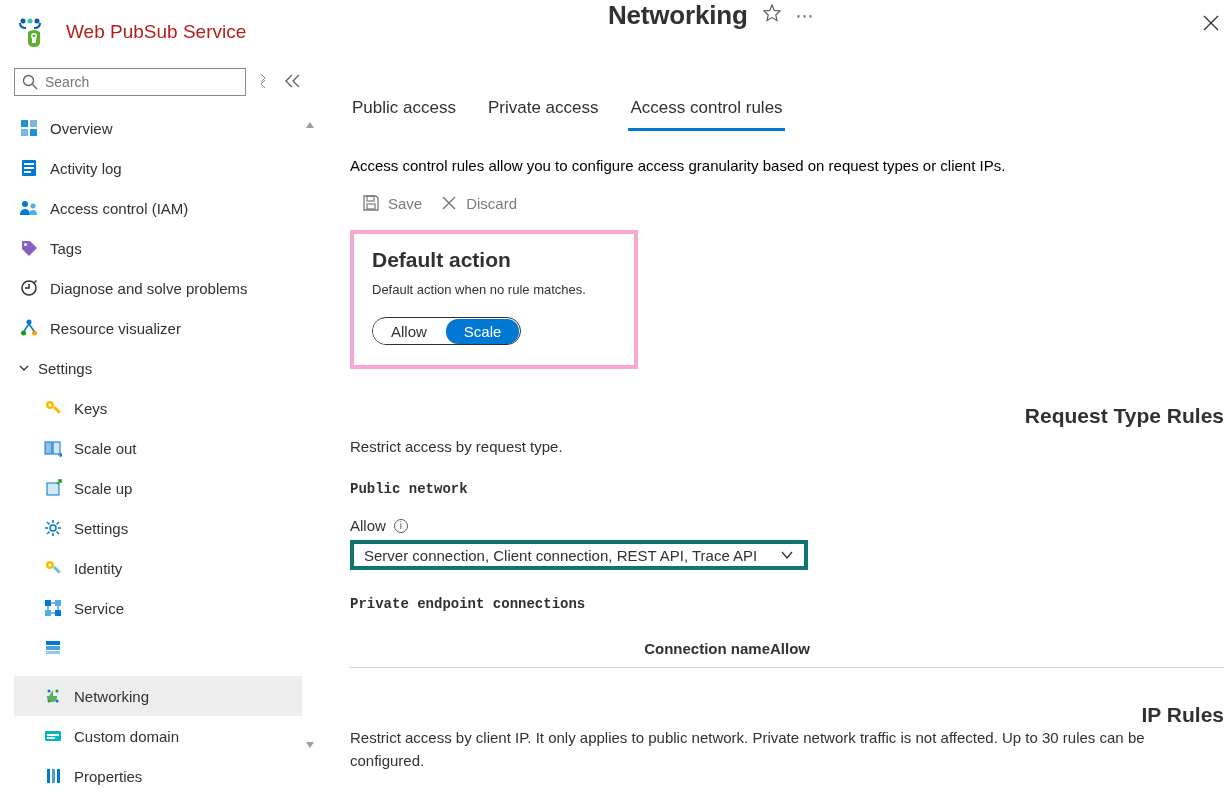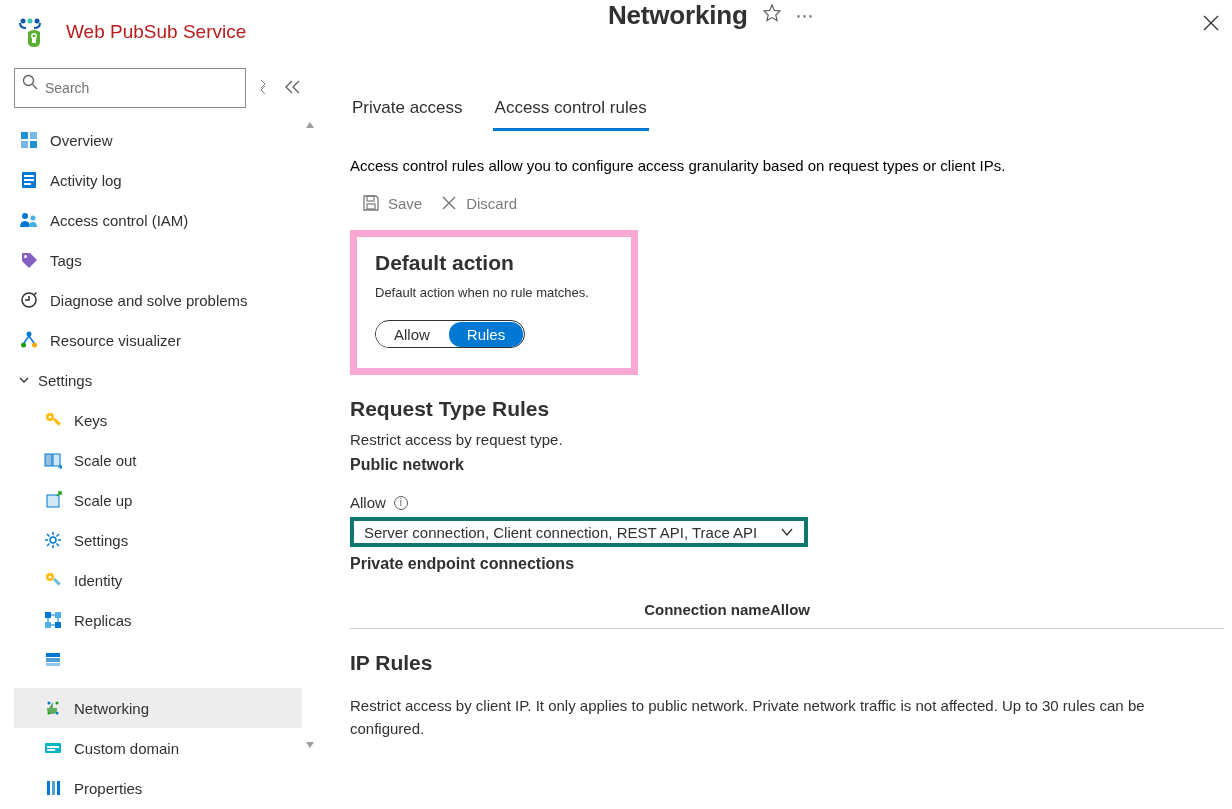--- a/index.html
+++ b/index.html
@@ -15,21 +15,21 @@
   }
   .shell { display: flex; height: 100%; }
 
   
   .sidebar { width: 310px; display: flex; flex-direction: column; padding: 8px 0 0 14px; }
   .logo-row { display: flex; align-items: center; gap: 14px; padding: 6px 0 18px 2px; }
   .logo-icon { width: 36px; height: 36px; }
   .logo-text { font-size: 19px; color: #b91c1c; }
 
   .search-row { display: flex; align-items: center; gap: 12px; padding-bottom: 12px; }
-  .search-box { position: relative; width: 232px; height: 40px; border: 1px solid #8a8886; background: #fff; display: flex; align-items: center; }
+  .search-box { position: relative; width: 232px; height: 28px; border: 1px solid #8a8886; background: #fff; display: flex; align-items: center; }
   .search-box input { border: none; outline: none; width: 100%; padding: 0 8px 0 30px; font-size: 14px; background: transparent; }
   .search-box .mag { position: absolute; left: 6px; top: 4px; width: 18px; height: 18px; }
   .side-chevrons { color: #605e5c; display:flex; align-items:center; gap:16px;}
   .side-chevrons span { cursor: pointer; }
 
   .nav-scroll { flex: 1; overflow: hidden; padding-right: 8px; }
   .nav-item { display: flex; align-items: center; gap: 10px; height: 40px; padding-left: 4px; cursor: pointer; font-size: 15px; color: #323130; }
   .nav-item .ic { width: 22px; height: 22px; display:flex; align-items:center; justify-content:center; }
   .nav-item.sub { padding-left: 28px; font-size: 15px; }
   .nav-item.active { background: #ededed; }
@@ -53,42 +53,42 @@
   .tabs { display:flex; gap:28px; margin-top: 36px; border-bottom: none; }
   .tab { font-size: 17px; color:#323130; padding: 6px 2px 10px 2px; cursor:pointer; }
   .tab.active { border-bottom: 3px solid #0078d4; font-weight:400; }
 
   .desc { margin-top: 26px; font-size: 15px; color:#000000; }
 
   .toolbar { margin-top: 20px; display:flex; gap:18px; align-items:center; color:#7a7a7a; }
   .tool-btn { display:flex; align-items:center; gap:8px; font-size:15px; cursor:pointer; }
   .tool-btn .ic { width:18px; height:18px; }
 
-  .highlight-box { border: 7px solid #f9a8d4; padding: 14px 18px 20px 18px; margin-top: 18px; width: 288px; }
+  .highlight-box { border: 4px solid #f9a8d4; padding: 14px 18px 20px 18px; margin-top: 18px; width: 288px; }
   .section-title { font-size: 21px; font-weight:600; margin-bottom: 10px;}
   .section-sub { font-size: 13px; margin-bottom: 20px;}
 
   .pill-toggle { display:inline-flex; align-items:center; height:28px; border:1px solid #323130; border-radius: 14px; overflow:hidden; }
   .pill-toggle .opt { padding: 4px 18px; font-size:15px; background:#fff; cursor:pointer; }
   .pill-toggle .opt.selected { background:#0078d4; color:#fff; border-radius: 12px; margin:1px;}
 
-  .sec-h2 { font-size:21px; font-weight:600; margin-top: 22px; }
+  .sec-h2 { font-size:21px; font-weight:600; margin-top: 35px; text-align: right; }
   .sec-body { margin-top: 10px; font-size:15px; }
-  .sec-h3 { font-size:16px; font-weight:600; margin-top: 8px; }
+  .sec-h3 { font-size:14px; font-weight:600; margin-top: 26px; font-family: Liberation Mono, monospace; }
   .field-lbl-row { display:flex; align-items:center; gap:8px; margin-top:20px; font-size:15px;}
   .info-circle { width:14px; height:14px; border:1px solid #605e5c; border-radius:50%; display:inline-flex; align-items:center; justify-content:center; font-size:10px; color:#605e5c; cursor:pointer;}
 
   .select-imit { display:flex; align-items:center; justify-content:space-between; border:4px solid #0f766e; height:30px; padding:0 10px; width:458px; margin-top:6px; cursor:pointer; font-size:15px;}
   .select-imit .chev { width:14px; height:14px; }
 
   .table-hdr { display:flex; border-bottom:1px solid #d2d0ce; padding: 20px 0 10px 0; margin-top:8px; font-size:15px; font-weight:600;}
   .table-hdr .col-name { width: 420px; padding-left:18px;text-align:right;}
   .table-hdr .col-allow { }
 
-  .ip-desc { margin-top:20px; max-width: 860px; line-height:1.5; font-size:15px; }
+  .ip-desc { margin-top:0; max-width: 860px; line-height:1.5; font-size:15px; }
 </style>
 </head>
 <body>
 
 <div class="shell">
 
   <div class="sidebar">
 
     <div class="logo-row">
       <span class="logo-icon">
@@ -266,21 +266,21 @@
       <div class="nav-item sub">
         <span class="ic">
             <svg width="18" height="18">
               <rect x="1" y="1" width="6" height="6" fill="#0078d4"></rect>
               <rect x="11" y="1" width="6" height="6" fill="#50b0e6"></rect>
               <rect x="1" y="11" width="6" height="6" fill="#50b0e6"></rect>
               <rect x="11" y="11" width="6" height="6" fill="#0078d4"></rect>
               <path d="M7 4 L11 4 M4 7 L4 11 M14 7 L14 11 M7 14 L11 14" stroke="#0078d4" stroke-width="1"></path>
             </svg>
           </span>
-        <span>Replicas</span>
+        <span>Service</span>
       </div>
       <div class="nav-item sub multiline">
         <span class="ic" style="margin-top:2px;">
             <svg width="18" height="18">
               <rect x="2" y="3" width="14" height="4" fill="#0078d4"></rect>
               <rect x="2" y="8" width="14" height="4" fill="#50a0d8"></rect>
               <rect x="2" y="13" width="14" height="3" fill="#90c8ec"></rect>
             </svg>
           </span>
       </div>
@@ -339,20 +339,21 @@
       </div>
       <span class="close-x">
         <svg width="18" height="18">
             <line x1="2" y1="2" x2="16" y2="16" stroke="#323130" stroke-width="1.3"></line>
             <line x1="16" y1="2" x2="2" y2="16" stroke="#323130" stroke-width="1.3"></line>
           </svg>
       </span>
     </div>
 
     <div class="tabs">
+      <div class="tab">Public access</div>
       <div class="tab">Private access</div>
       <div class="tab active">Access control rules</div>
     </div>
 
     <p class="desc">Access control rules allow you to configure access granularity based on request types or client IPs.</p>
 
     <div class="toolbar" style="padding-left:12px;">
       <div class="tool-btn">
         <span class="ic"><svg width="18" height="18">
               <path d="M2 2 L14 2 L16 4 L16 16 L2 16 Z" fill="none" stroke="#7a7a7a" stroke-width="1.3"></path>
@@ -368,21 +369,21 @@
             </svg></span>
         <span>Discard</span>
       </div>
     </div>
 
     <div class="highlight-box">
       <div class="section-title">Default action</div>
       <div class="section-sub">Default action when no rule matches.</div>
       <div class="pill-toggle">
         <div class="opt">Allow</div>
-        <div class="opt selected">Rules</div>
+        <div class="opt selected">Scale</div>
       </div>
     </div>
 
     <div class="sec-h2">Request Type Rules</div>
     <div class="sec-body">Restrict access by request type.</div>
 
     <div class="sec-h3">Public network</div>
 
     <div class="field-lbl-row">
       <span>Allow</span>

